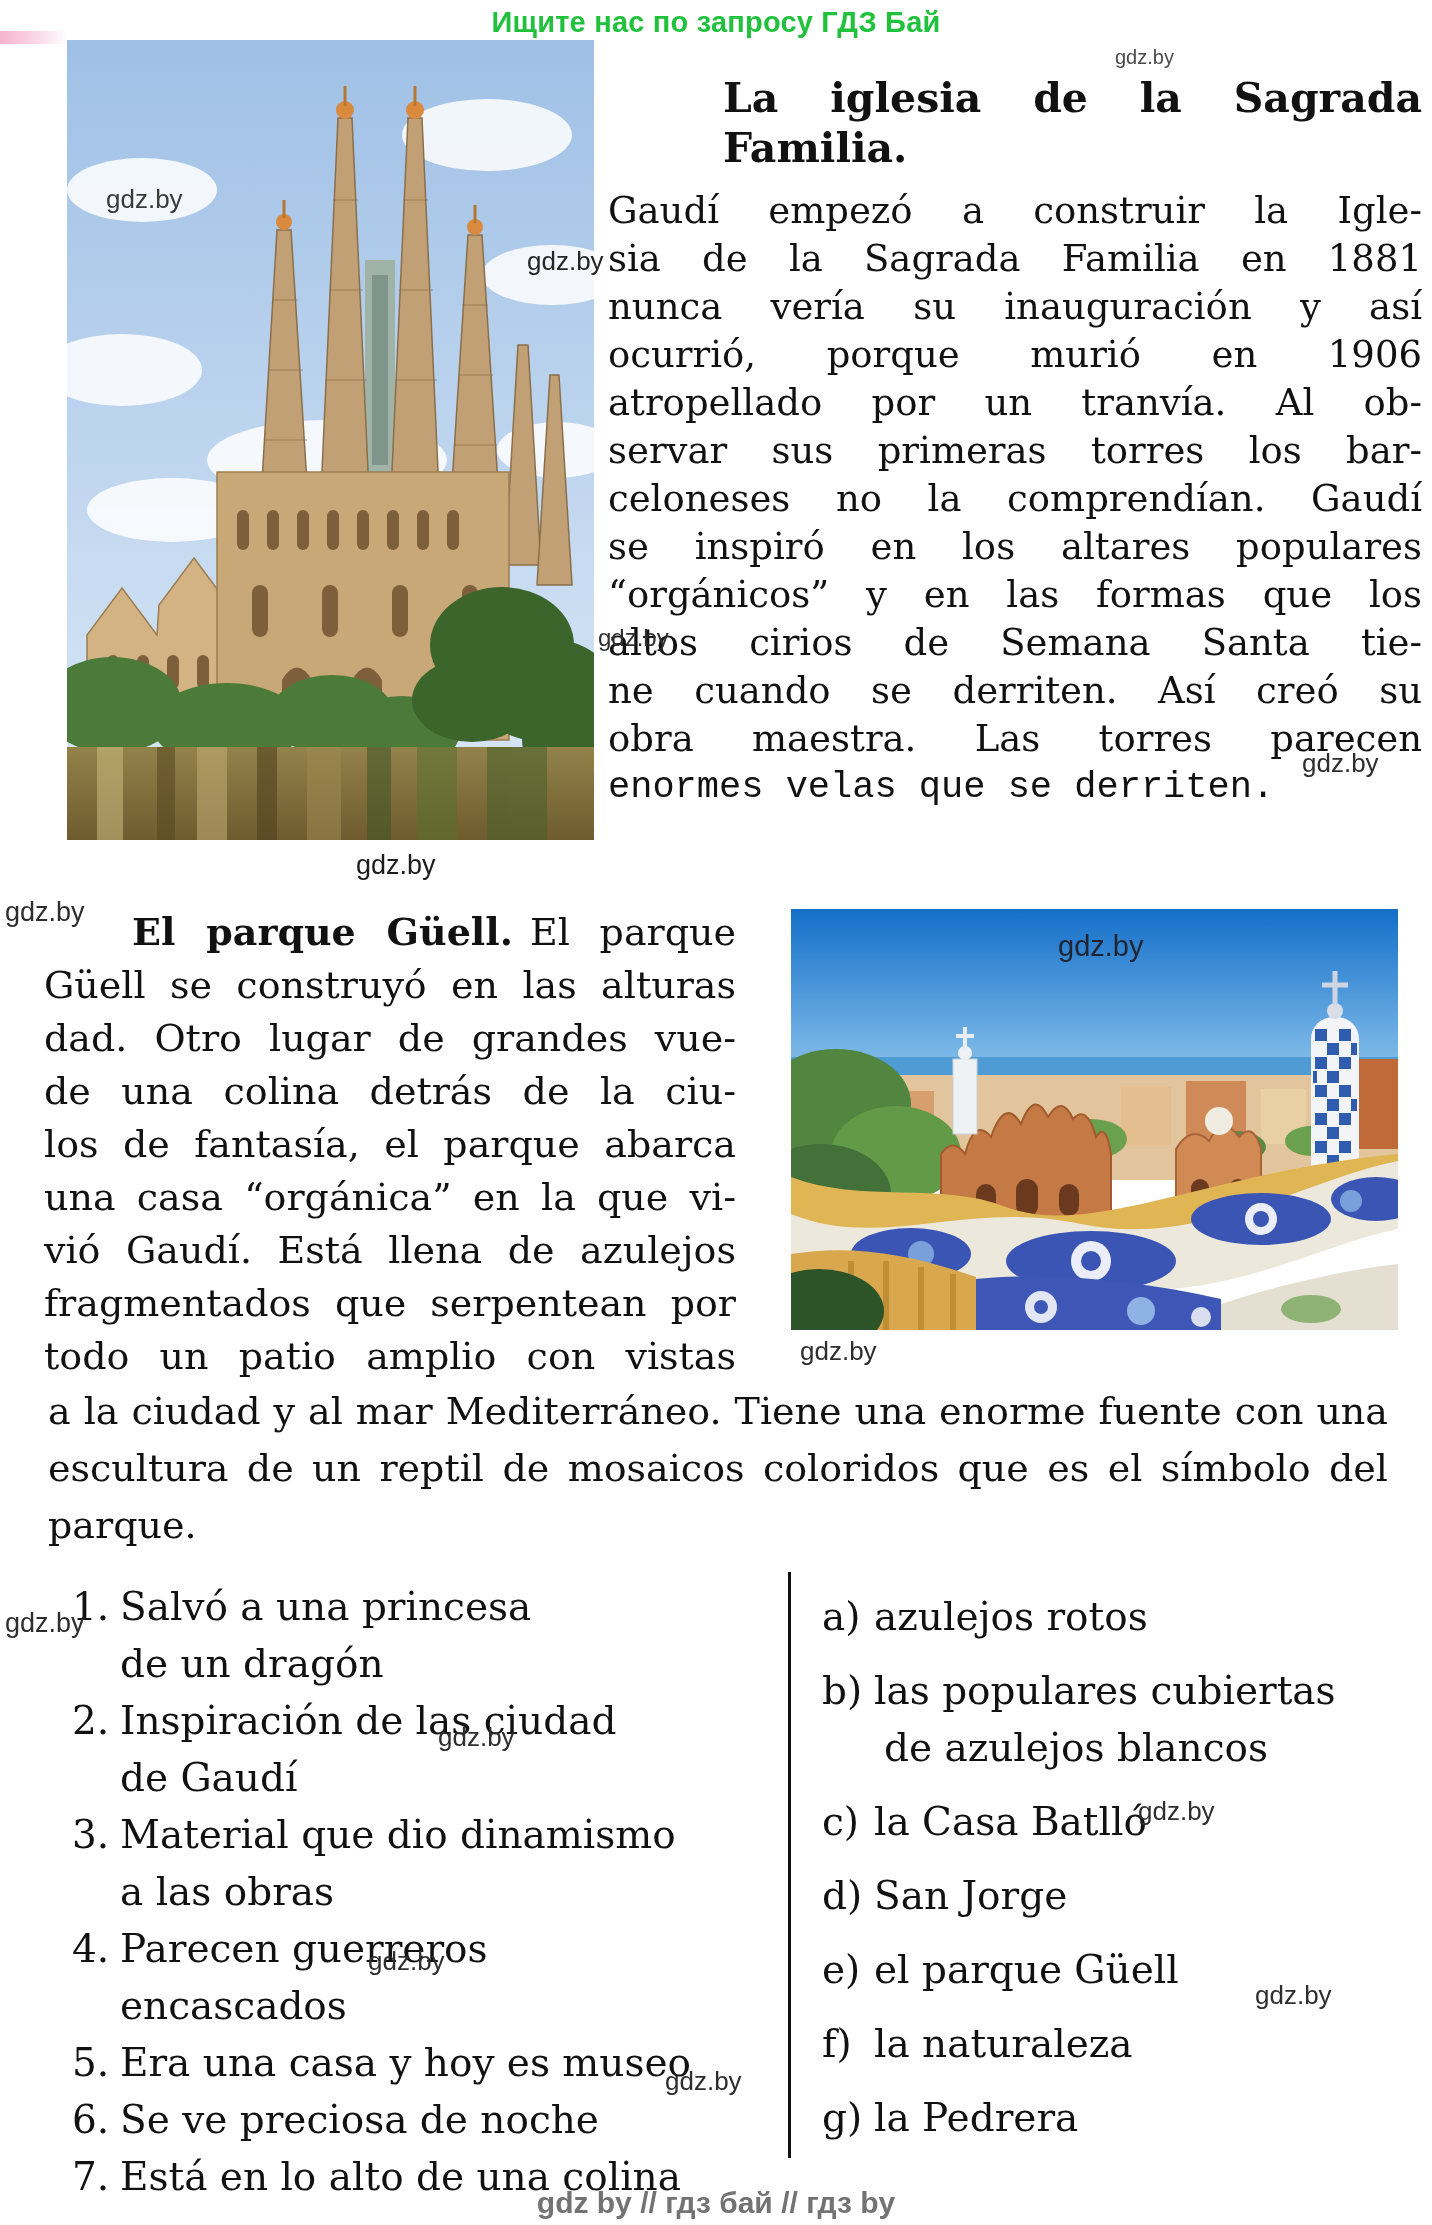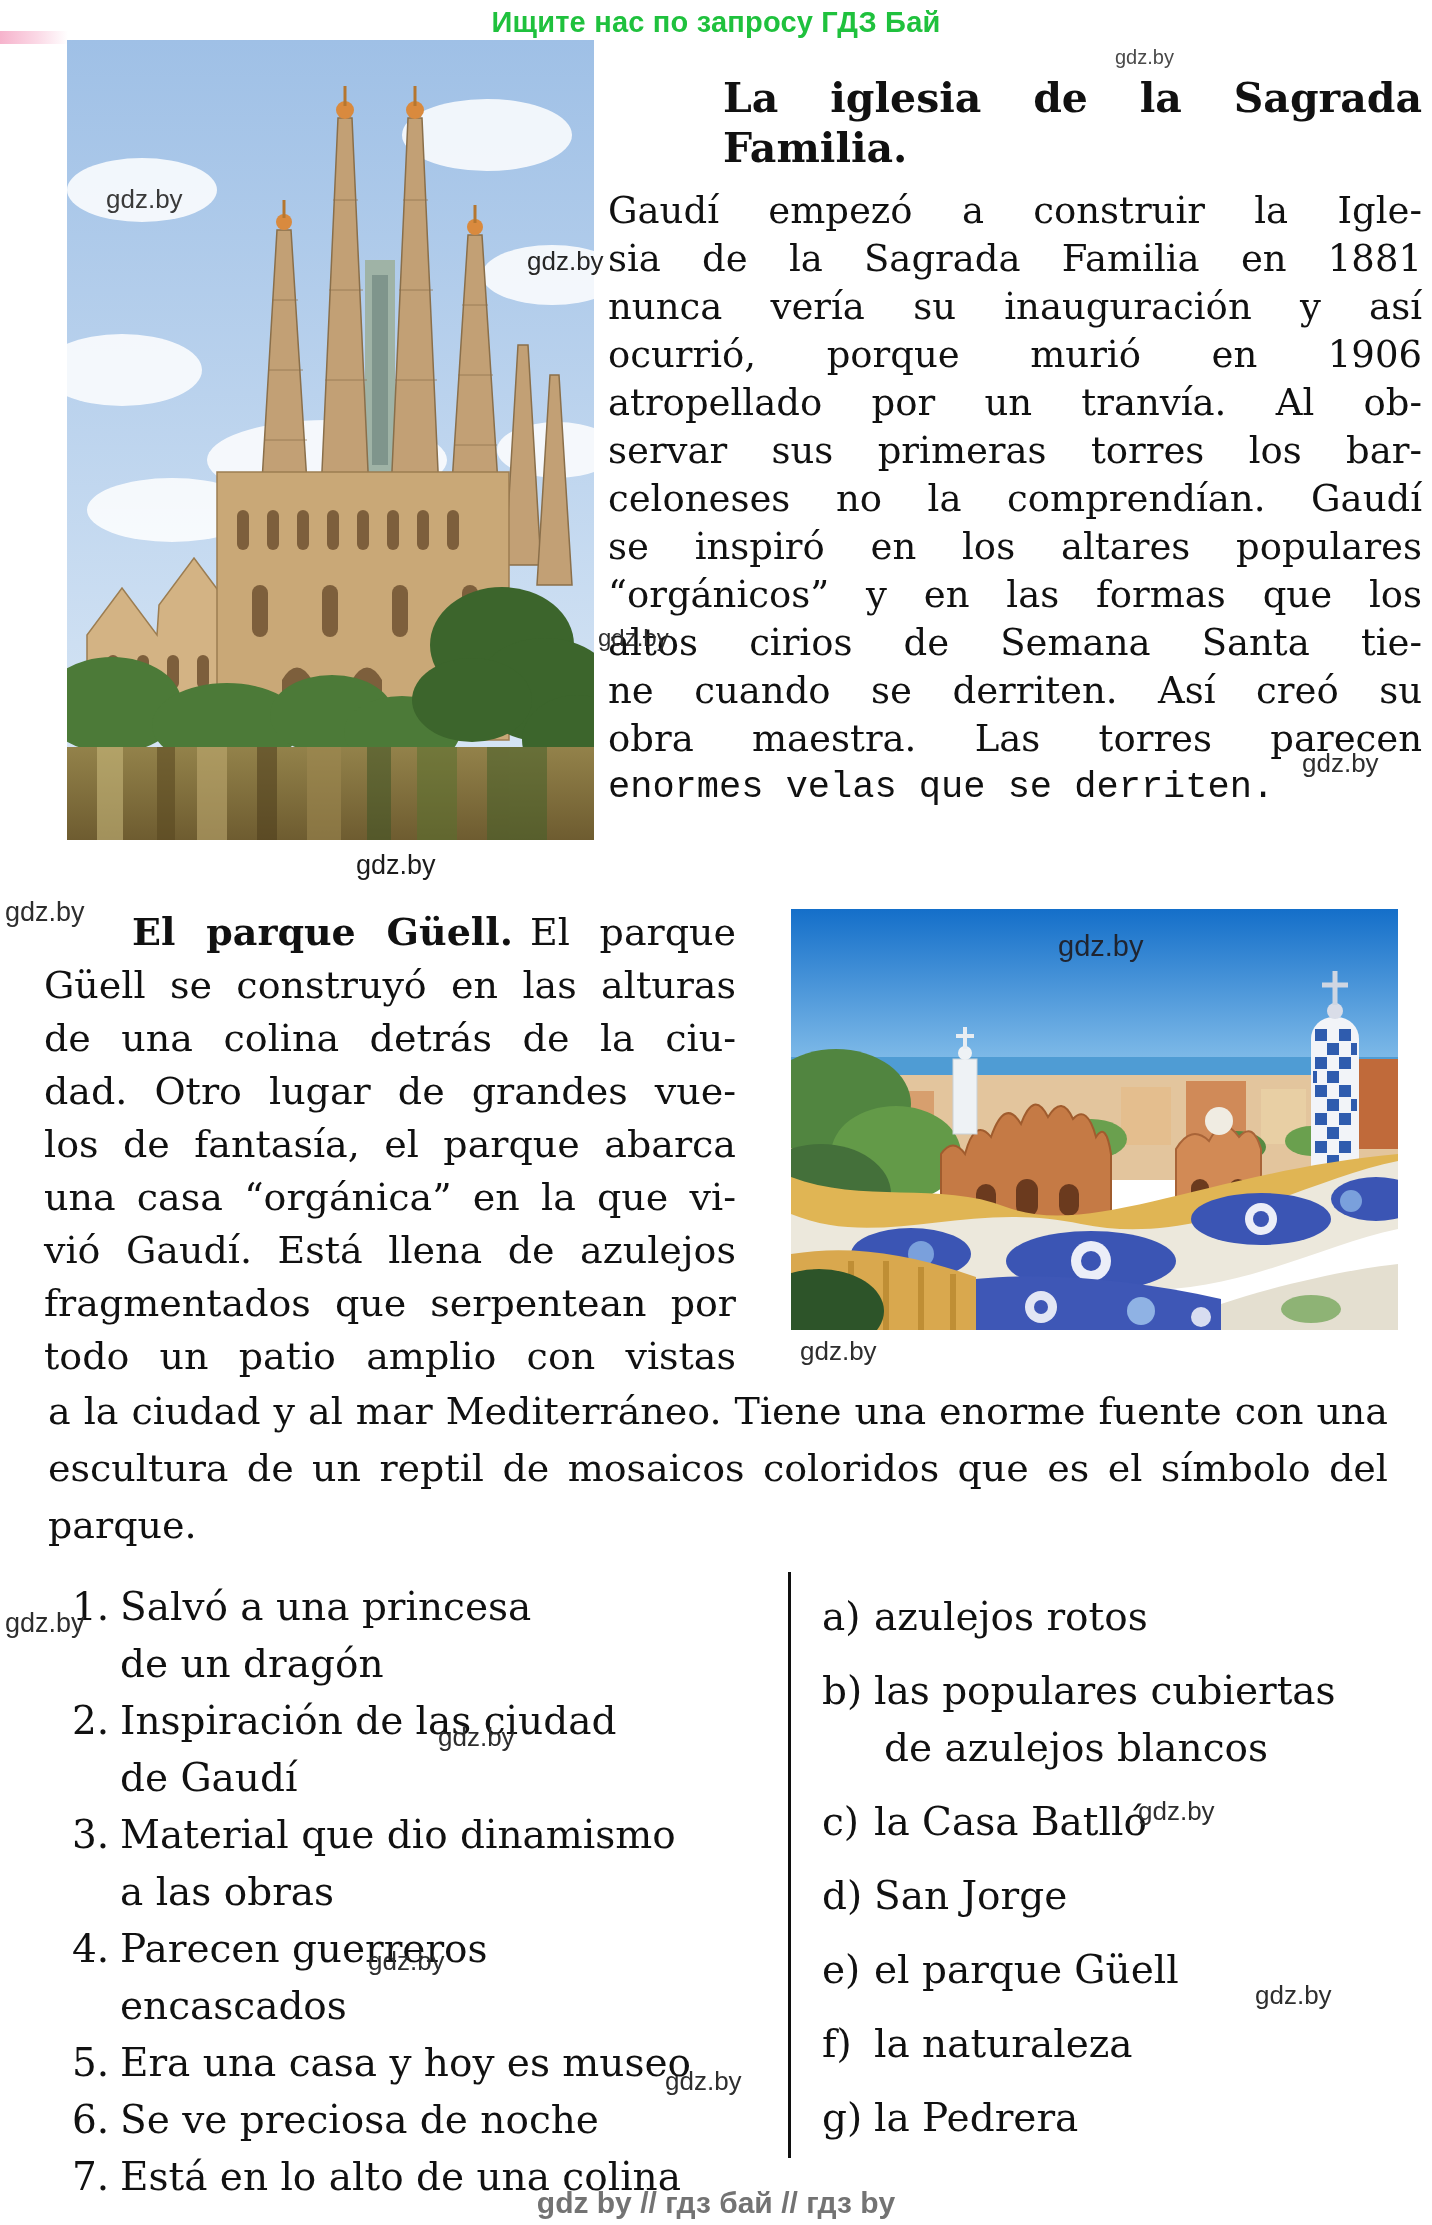--- a/index.html
+++ b/index.html
@@ -320,22 +320,22 @@
         <div class="ln">enormes velas que se derriten.</div>
       </div>
   </section>
 
   <section class="guell-col">
     <div class="g-head">
       <span class="lead-bold">El parque Güell.</span><span class="lead-rest">El parque</span>
     </div>
     <div class="g-lines">
         <div class="ln">Güell se construyó en las alturas</div>
+        <div class="ln">dad. Otro lugar de grandes vue-</div>
         <div class="ln">de una colina detrás de la ciu-</div>
-        <div class="ln">dad. Otro lugar de grandes vue-</div>
         <div class="ln">los de fantasía, el parque abarca</div>
         <div class="ln">una casa “orgánica” en la que vi-</div>
         <div class="ln">vió Gaudí. Está llena de azulejos</div>
         <div class="ln">fragmentados que serpentean por</div>
         <div class="ln">todo un patio amplio con vistas</div>
       </div>
   </section>
   <div class="g-full">
       <div class="ln">a la ciudad y al mar Mediterráneo. Tiene una enorme fuente con una</div>
       <div class="ln">escultura de un reptil de mosaicos coloridos que es el símbolo del</div>

